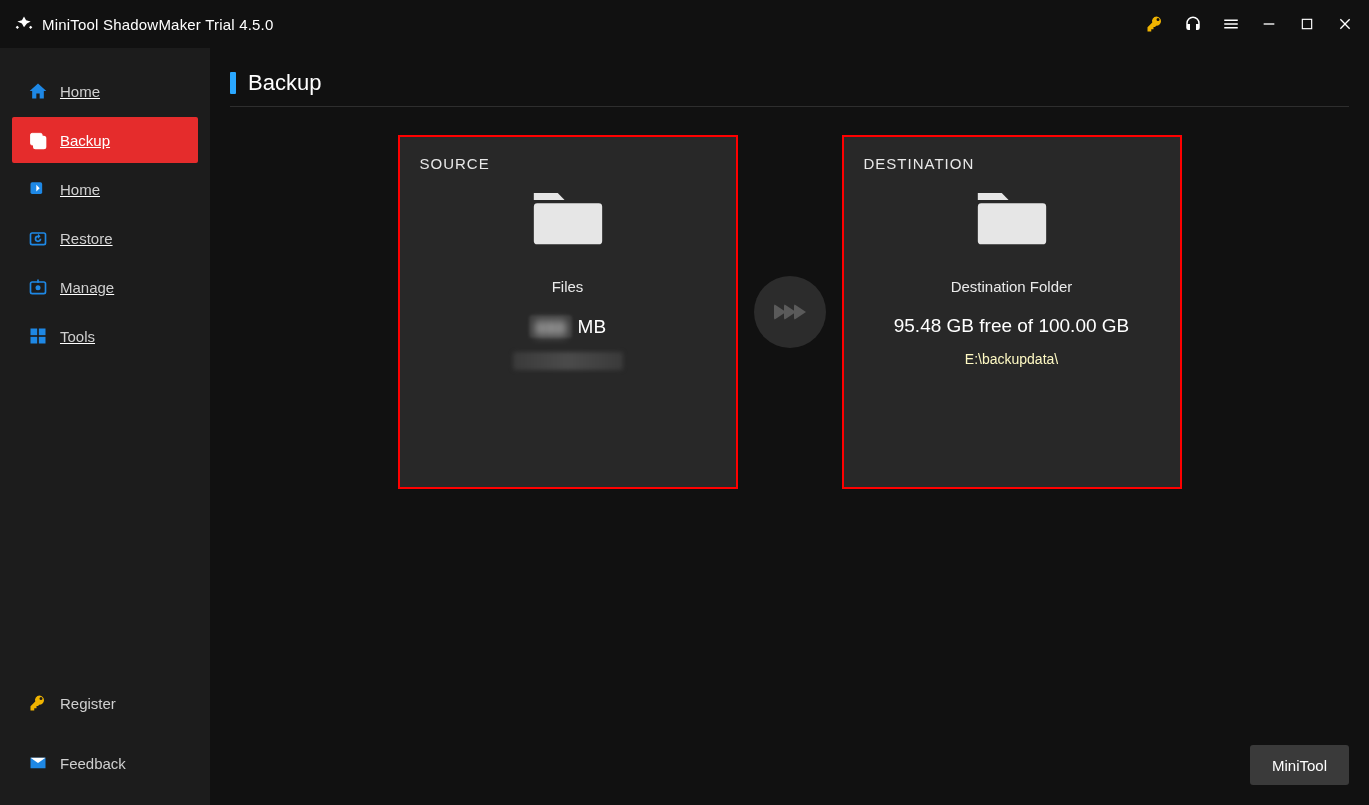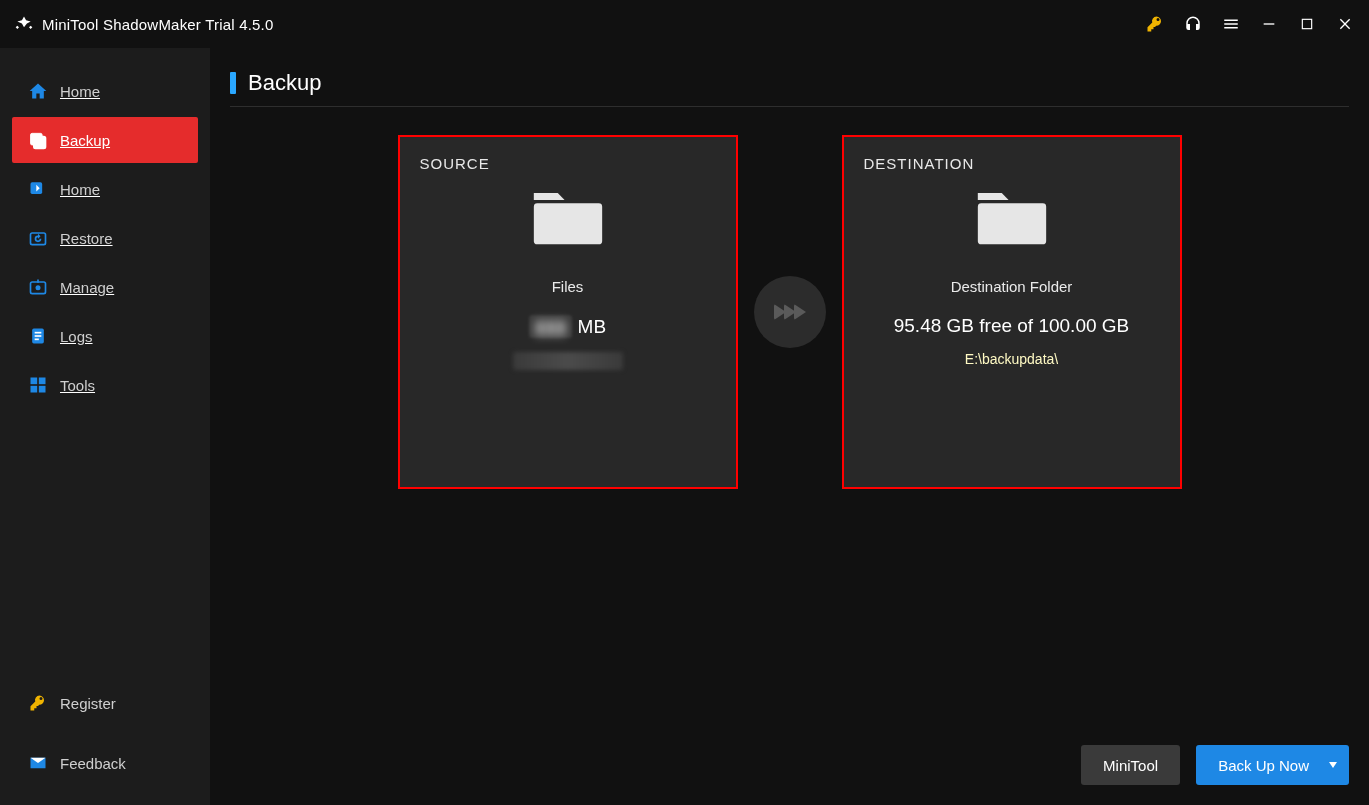--- a/index.html
+++ b/index.html
@@ -261,31 +261,20 @@
               <rect x="3" y="6" width="18" height="14" rx="2" fill="none" stroke="#1e88e5" stroke-width="2"></rect>
               <circle cx="12" cy="13" r="3" fill="#1e88e5"></circle>
               <rect x="11" y="3" width="2" height="4" fill="#1e88e5"></rect>
             </svg>
         </span>
         <span>Manage</span>
       </div>
       <div class="nav-item">
         <span class="icon">
           <svg width="20" height="20" viewBox="0 0 24 24">
-              <rect x="5" y="3" width="14" height="18" rx="2" fill="#1e88e5"></rect>
-              <rect x="8" y="7" width="8" height="2" fill="#fff"></rect>
-              <rect x="8" y="11" width="8" height="2" fill="#fff"></rect>
-              <rect x="8" y="15" width="5" height="2" fill="#fff"></rect>
-            </svg>
-        </span>
-        <span>Logs</span>
-      </div>
-      <div class="nav-item">
-        <span class="icon">
-          <svg width="20" height="20" viewBox="0 0 24 24">
               <rect x="3" y="3" width="8" height="8" fill="#1e88e5"></rect>
               <rect x="13" y="3" width="8" height="8" fill="#1e88e5"></rect>
               <rect x="3" y="13" width="8" height="8" fill="#1e88e5"></rect>
               <rect x="13" y="13" width="8" height="8" fill="#1e88e5"></rect>
             </svg>
         </span>
         <span>Tools</span>
       </div>
     </nav>
 
@@ -353,19 +342,15 @@
           </div>
           <div class="line1">Destination Folder</div>
           <div class="line2">95.48 GB free of 100.00 GB</div>
           <div class="line3">E:\backupdata\</div>
         </div>
       </div>
     </div>
 
     <div class="footer">
       <button class="btn options">MiniTool</button>
-      <button class="btn primary">
-        <span>Back Up Now</span>
-        <span class="caret"></span>
-      </button>
     </div>
   </main>
 </div>
 
 </body></html>

